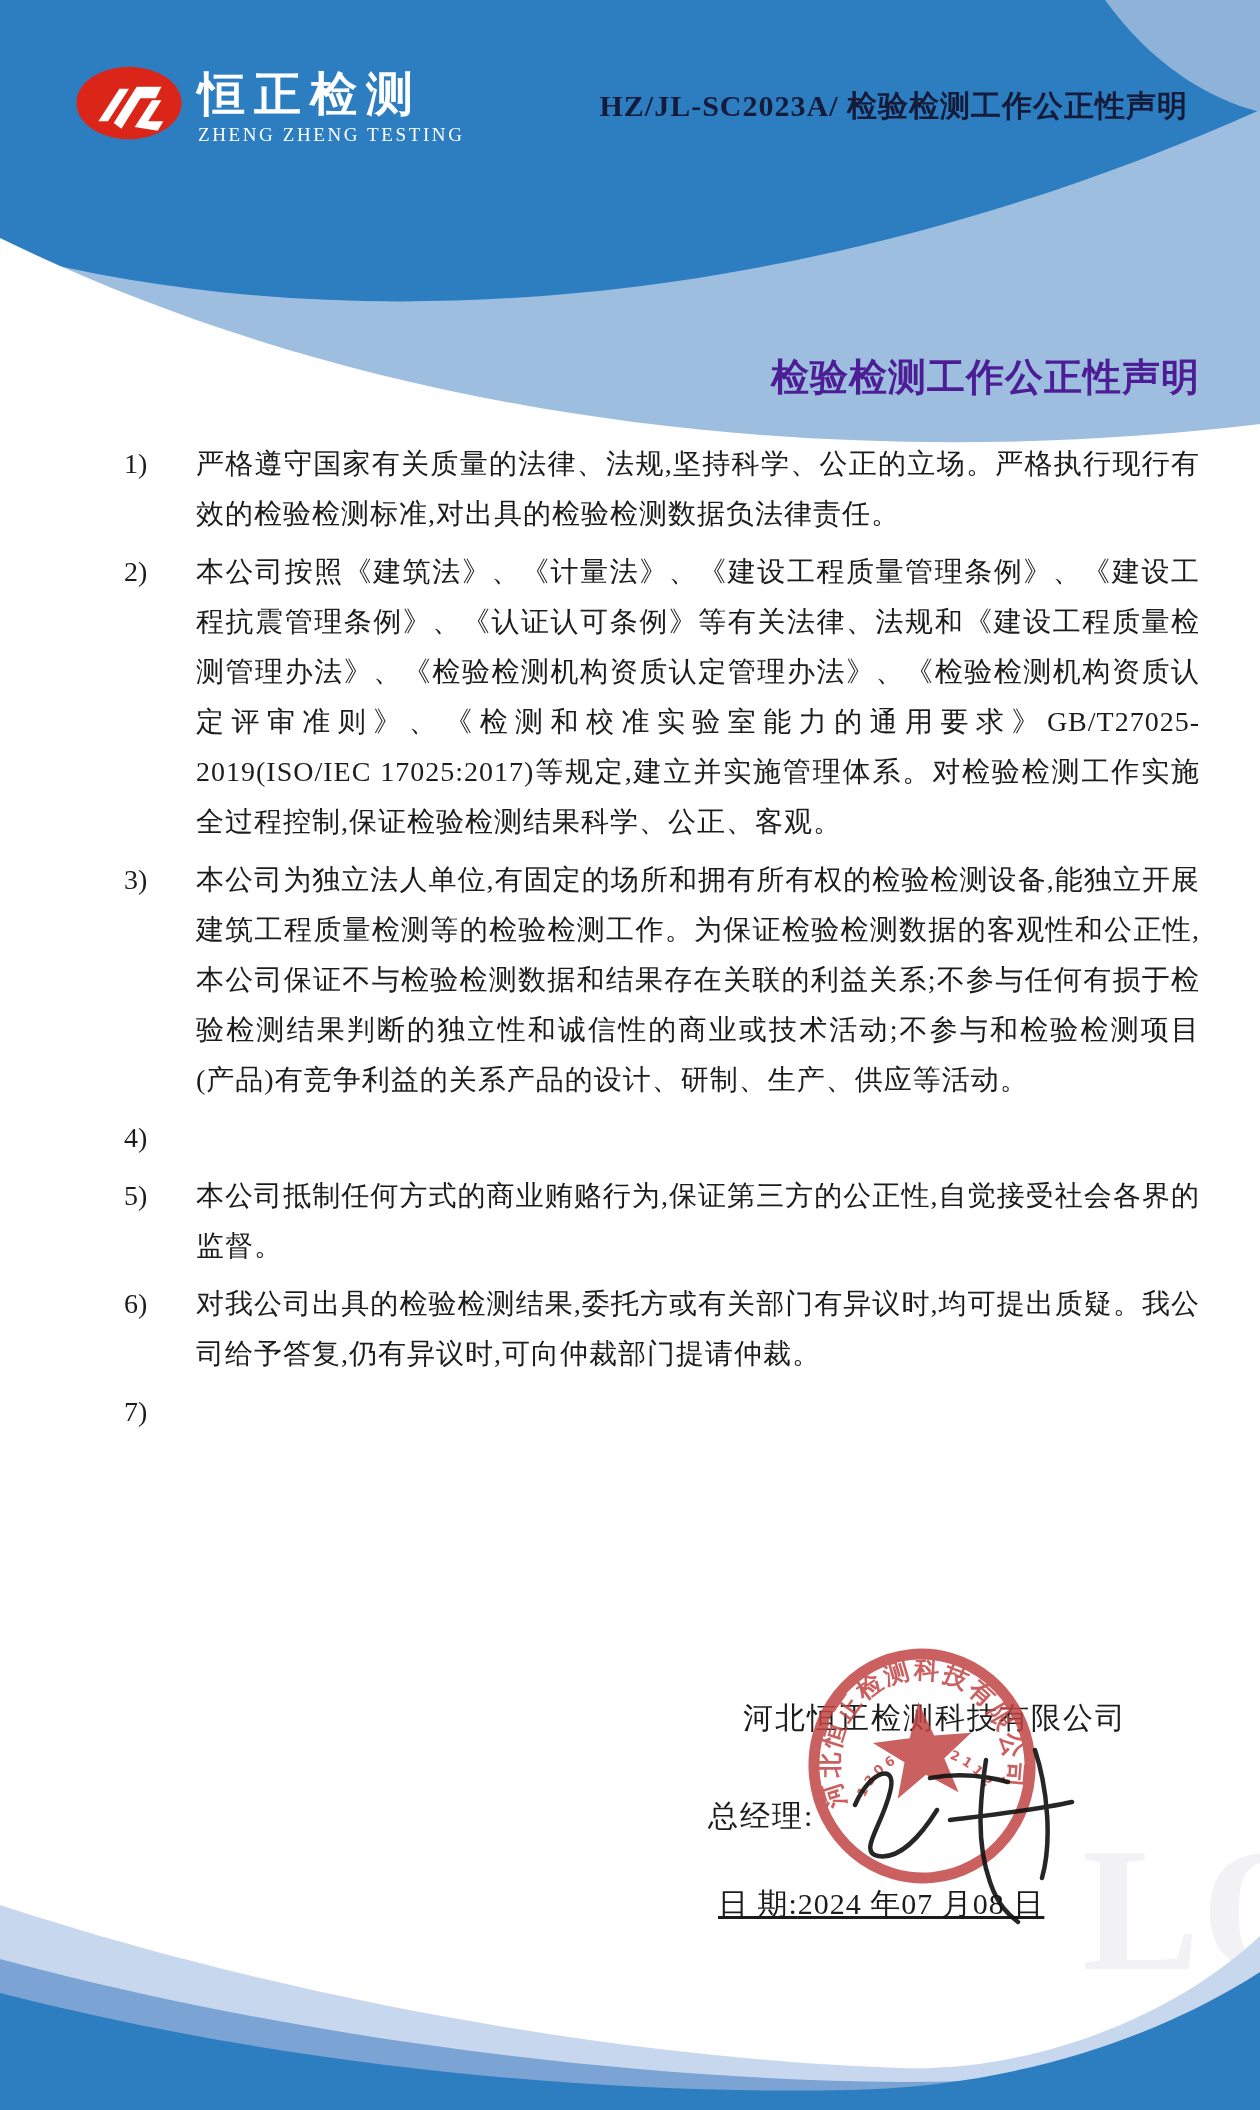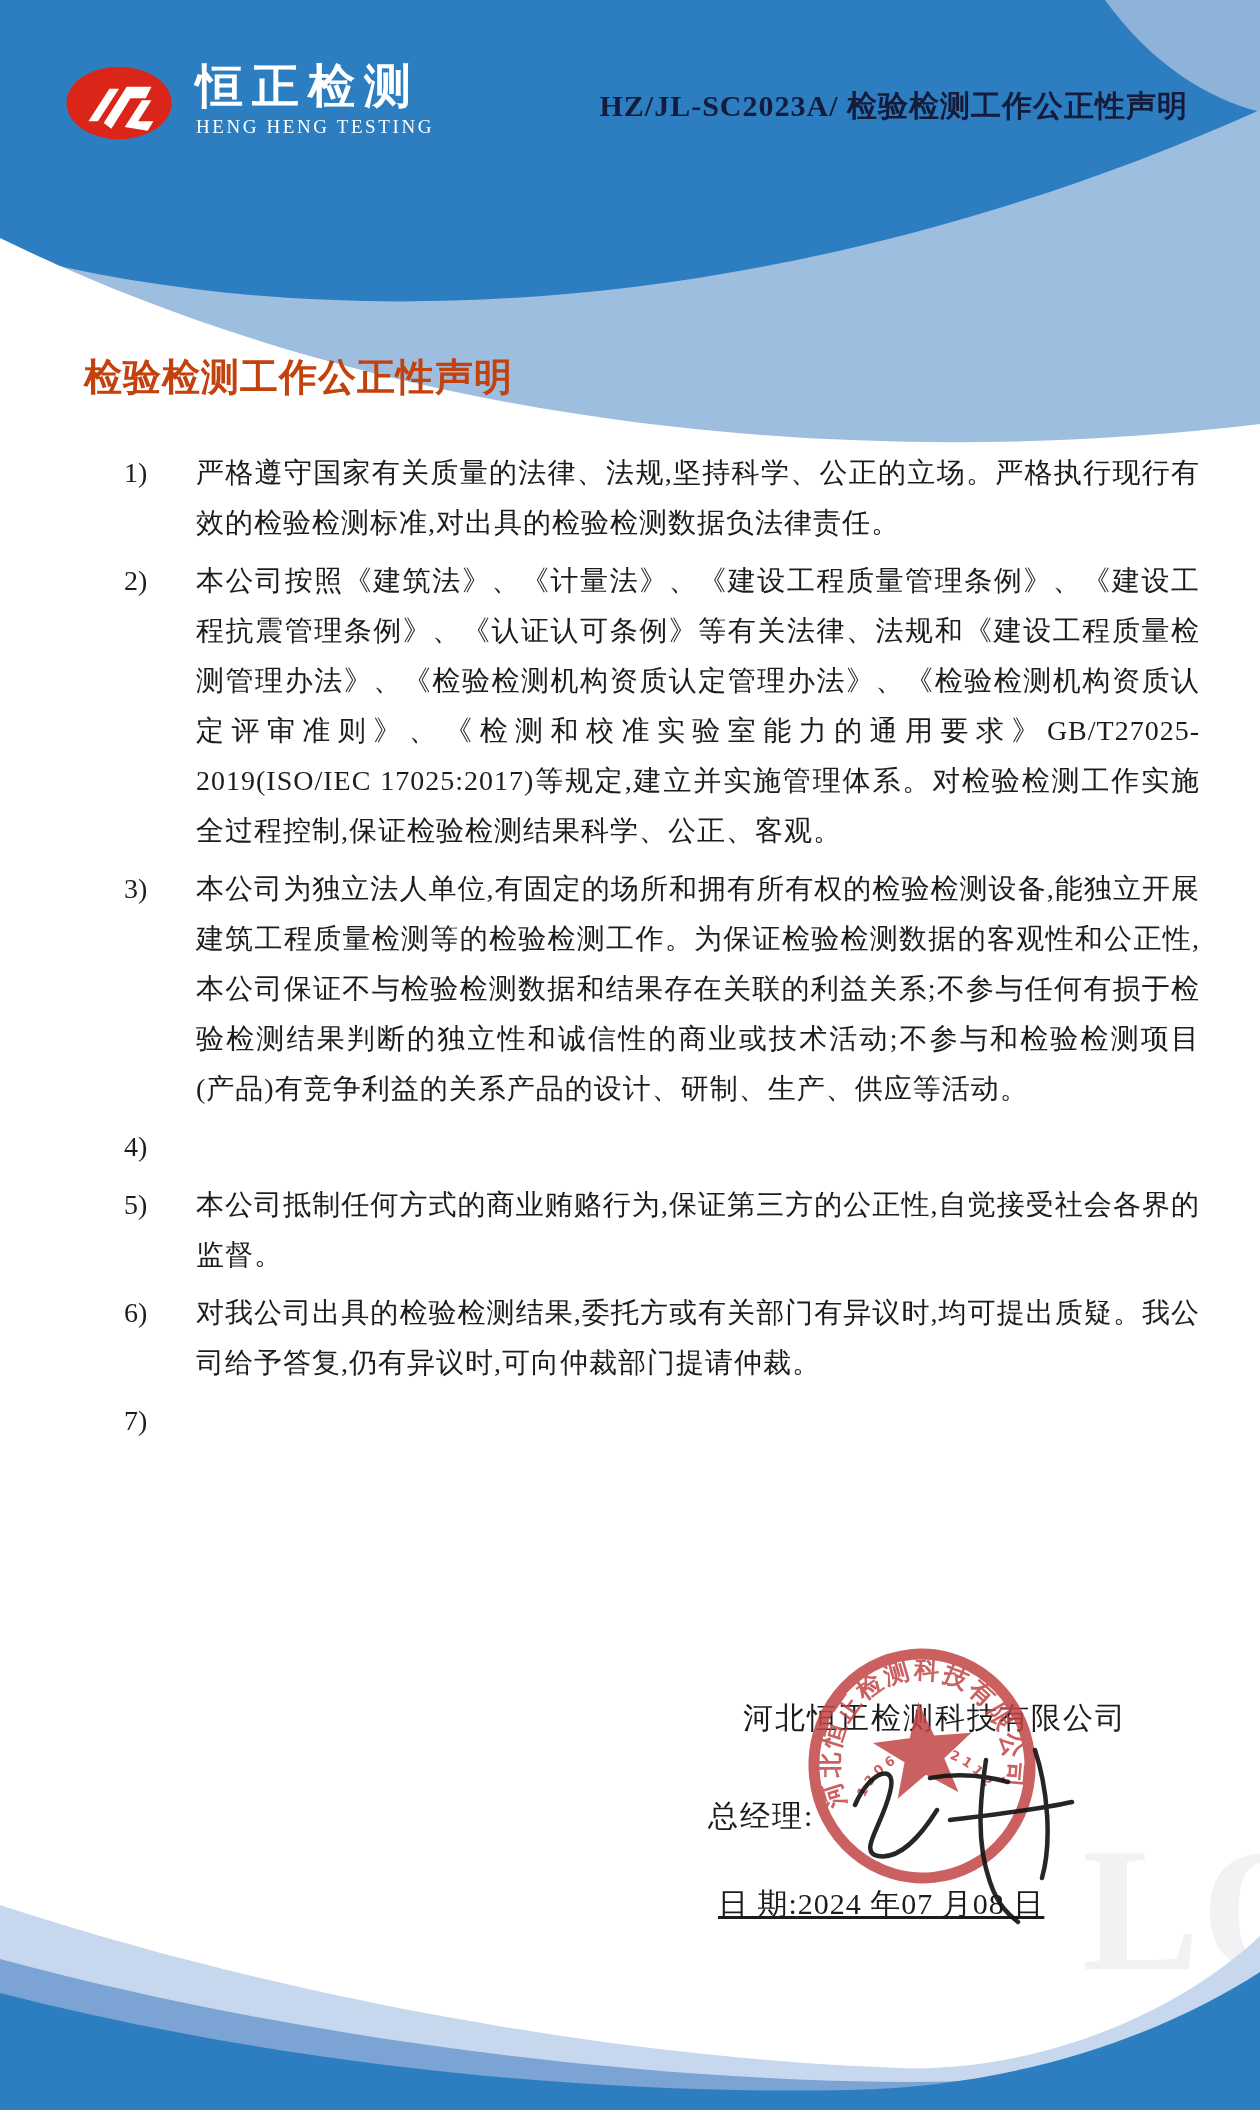--- a/index.html
+++ b/index.html
@@ -5,41 +5,41 @@
   * { margin:0; padding:0; box-sizing:border-box; }
   html,body { background:#888; }
   .page {
     position:relative; width:1260px; height:2110px;
     background:#ffffff; overflow:hidden; margin:0 auto;
     font-family:"Liberation Serif","DejaVu Serif",serif;
     color:#1c1c1c;
   }
   
   .header-waves { position:absolute; top:0; left:0; width:1260px; height:470px; }
-  .logo-block { position:absolute; top:60px; left:60px; display:flex; align-items:flex-start; gap:18px; }
+  .logo-block { position:absolute; top:60px; left:70px; display:flex; align-items:flex-end; gap:10px; }
   .logo-mark { width:118px; height:86px; }
   .logo-texts { display:flex; flex-direction:column; }
   .logo-cn {
     font-family:"Liberation Sans","DejaVu Sans",sans-serif;
     font-weight:bold; font-size:47px; color:#ffffff; letter-spacing:9px; line-height:1.1;
   }
   .logo-en {
     font-family:"Liberation Serif","DejaVu Serif",serif;
     font-size:19px; color:#ffffff; letter-spacing:2.6px; margin-top:4px; white-space:nowrap;
   }
   .doc-code {
     position:absolute; top:86px; right:72px;
     font-size:30px; font-weight:bold; color:#151b3b; letter-spacing:1px; white-space:nowrap;
   }
   
   .content { position:absolute; top:352px; left:84px; width:1116px; }
   .doc-title {
     font-family:"Liberation Sans","DejaVu Sans",sans-serif;
-    font-size:38px; font-weight:bold; color:#c2410c; text-align:left;
-    letter-spacing:1px; margin-bottom:45px;
+    font-size:38px; font-weight:bold; color:#4c1d95; text-align:right;
+    letter-spacing:1px; margin-bottom:36px;
   }
   .intro {
     font-size:28px; line-height:50px; letter-spacing:1px;
     text-align:justify; text-indent:2em;
   }
   .clauses { margin-top:6px; }
   .clause { display:flex; margin-top:8px; padding-left:40px; }
   .clause-num { width:72px; flex:0 0 72px; font-size:28px; line-height:50px; }
   .clause-text {
     flex:1; font-size:28px; line-height:50px; letter-spacing:1px; text-align:justify;font-family:Liberation Serif, serif;
@@ -71,21 +71,21 @@
 
   <div class="logo-block">
     <svg class="logo-mark" viewBox="0 0 120 90">
       <ellipse cx="60" cy="45" rx="55" ry="38" fill="#DC2519"></ellipse>
       <path d="M28,64 L50,30 L60,30 L38,64 Z" fill="#ffffff"></path>
       <path d="M44,66 L68,28 L94,28 L88,40 L72,40 L52,72 Z" fill="#ffffff"></path>
       <path d="M66,70 L84,42 L94,42 L80,64 L96,64 L90,74 Z" fill="#ffffff"></path>
     </svg>
     <div class="logo-texts">
       <div class="logo-cn">恒正检测</div>
-      <div class="logo-en">HENG HENG TESTING</div>
+      <div class="logo-en">ZHENG ZHENG TESTING</div>
     </div>
   </div>
 
   <div class="doc-code">HZ/JL-SC2023A/ 检验检测工作公正性声明</div>
 
   <div class="content">
     <div class="doc-title">检验检测工作公正性声明</div>
 
     <div class="clauses">
       <div class="clause">

